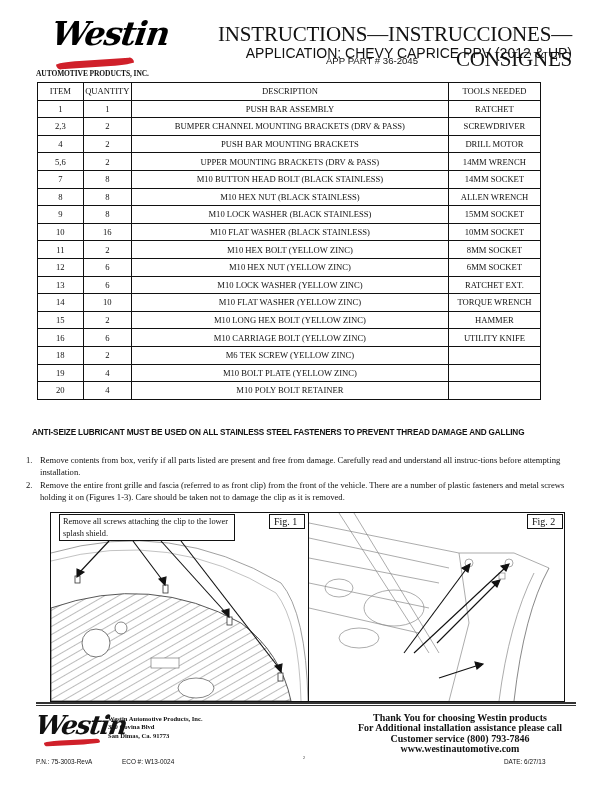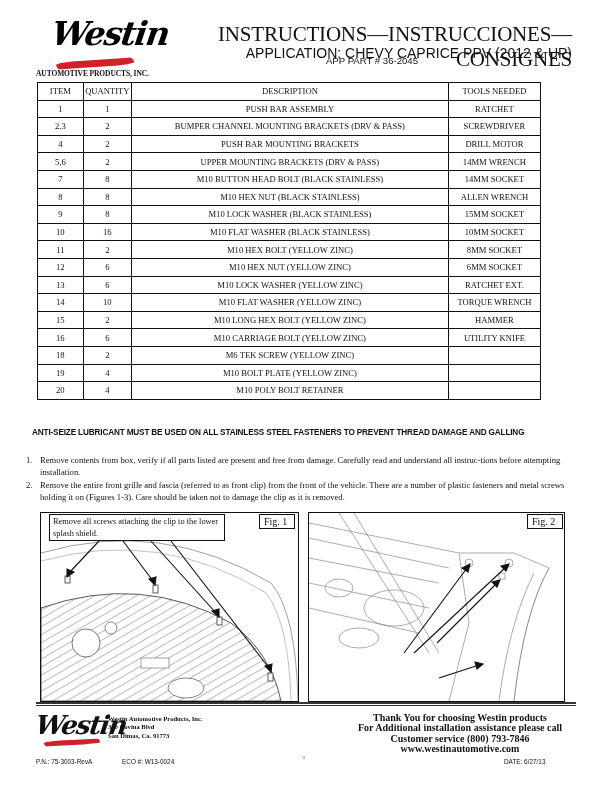--- a/index.html
+++ b/index.html
@@ -16,21 +16,21 @@
   #parts-table td,#parts-table th{border:1px solid #111;height:16.6px;padding:0;text-align:center;font-weight:normal;white-space:nowrap;}
   #parts-table col.c1{width:51px;} #parts-table col.c2{width:49px;} #parts-table col.c3{width:336px;} #parts-table col.c4{width:96px;}
   #warning{left:32px;top:428px;width:560px;font-family:"Liberation Sans",sans-serif;font-weight:bold;font-size:8.2px;letter-spacing:-0.15px;}
   
   .step{left:26px;width:556px;font-size:8.6px;line-height:11.5px;}
   .step .num{position:absolute;left:0;top:0;}
   .step .txt{position:absolute;left:14px;width:540px;}
   #step1{top:455px;} #step2{top:480px;}
   
   .fig{position:absolute;border:1px solid #111;background:#fff;overflow:hidden;}
-  #fig1{left:40px;top:512px;width:257px;height:188px;}
+  #fig1{left:50px;top:512px;width:257px;height:188px;}
   #fig2{left:308px;top:512px;width:255px;height:188px;}
   .callout{position:absolute;background:#fff;border:1px solid #111;font-size:8.4px;line-height:11.5px;padding:1px 3px;}
   .figlabel{position:absolute;background:#fff;border:1px solid #111;font-size:10px;padding:1px 4px;}
   svg.art{position:absolute;left:0;top:0;}
   
   #rule1{left:36px;top:702px;width:540px;height:2px;background:#333;}
   #rule2{left:36px;top:705px;width:540px;height:1px;background:#333;}
   #flogo{left:36px;top:710px;font-family:"DejaVu Serif",serif;font-style:italic;font-weight:bold;font-size:26px;letter-spacing:-1.5px;transform:skewX(-8deg);}
   #flogo-swoosh{left:44px;top:740px;width:56px;height:5px;background:#d0202a;border-radius:50% 6px 50% 6px;transform:rotate(-3deg);}
   #fcompany{left:108px;top:715px;font-size:6.6px;font-weight:bold;line-height:8.4px;}

